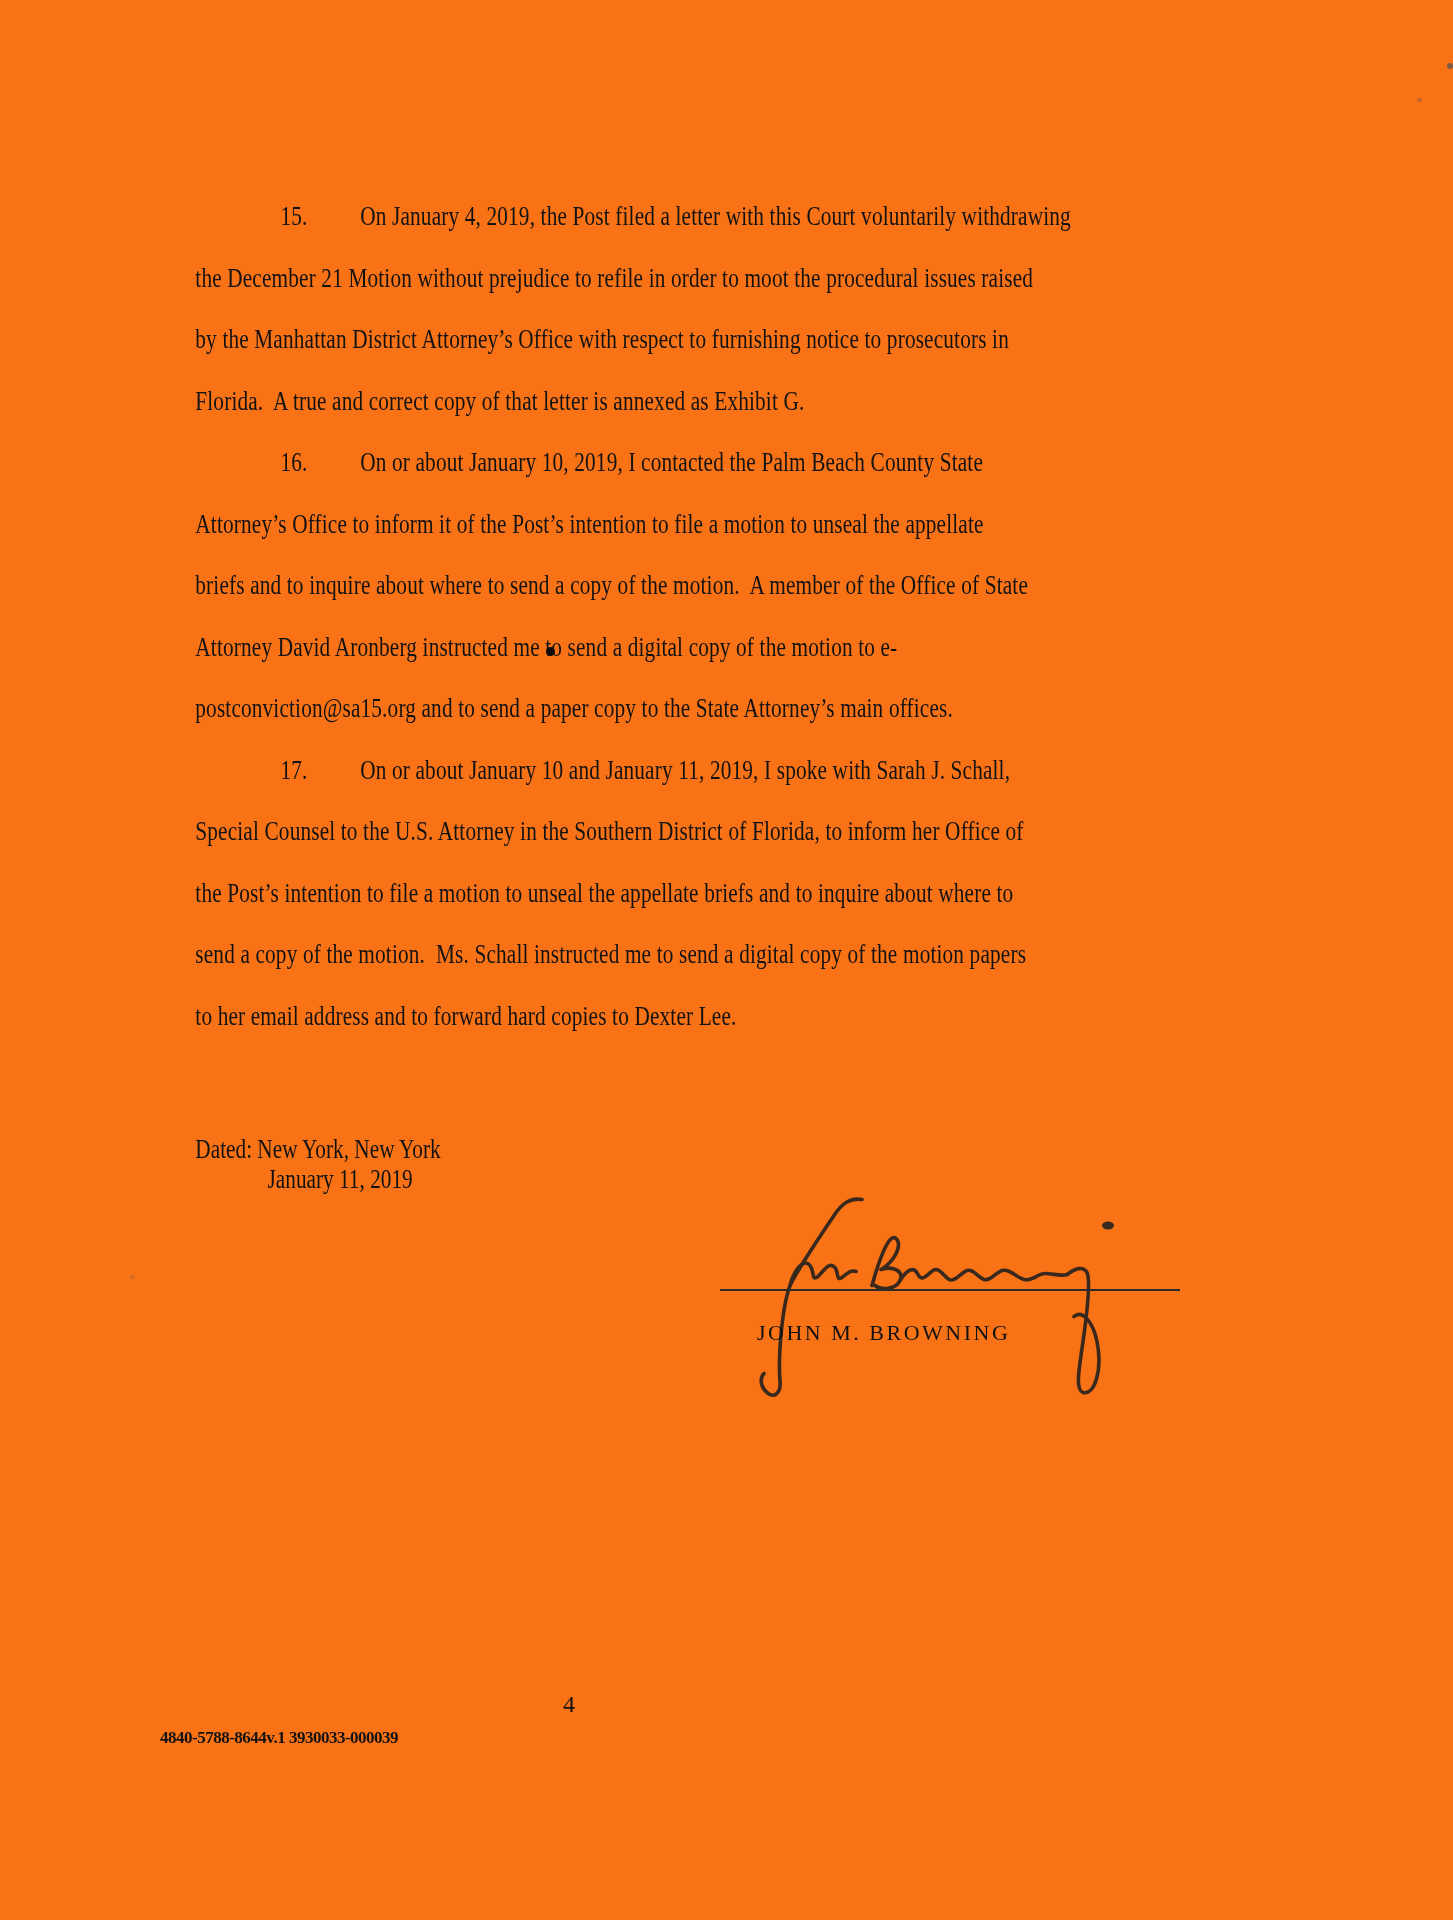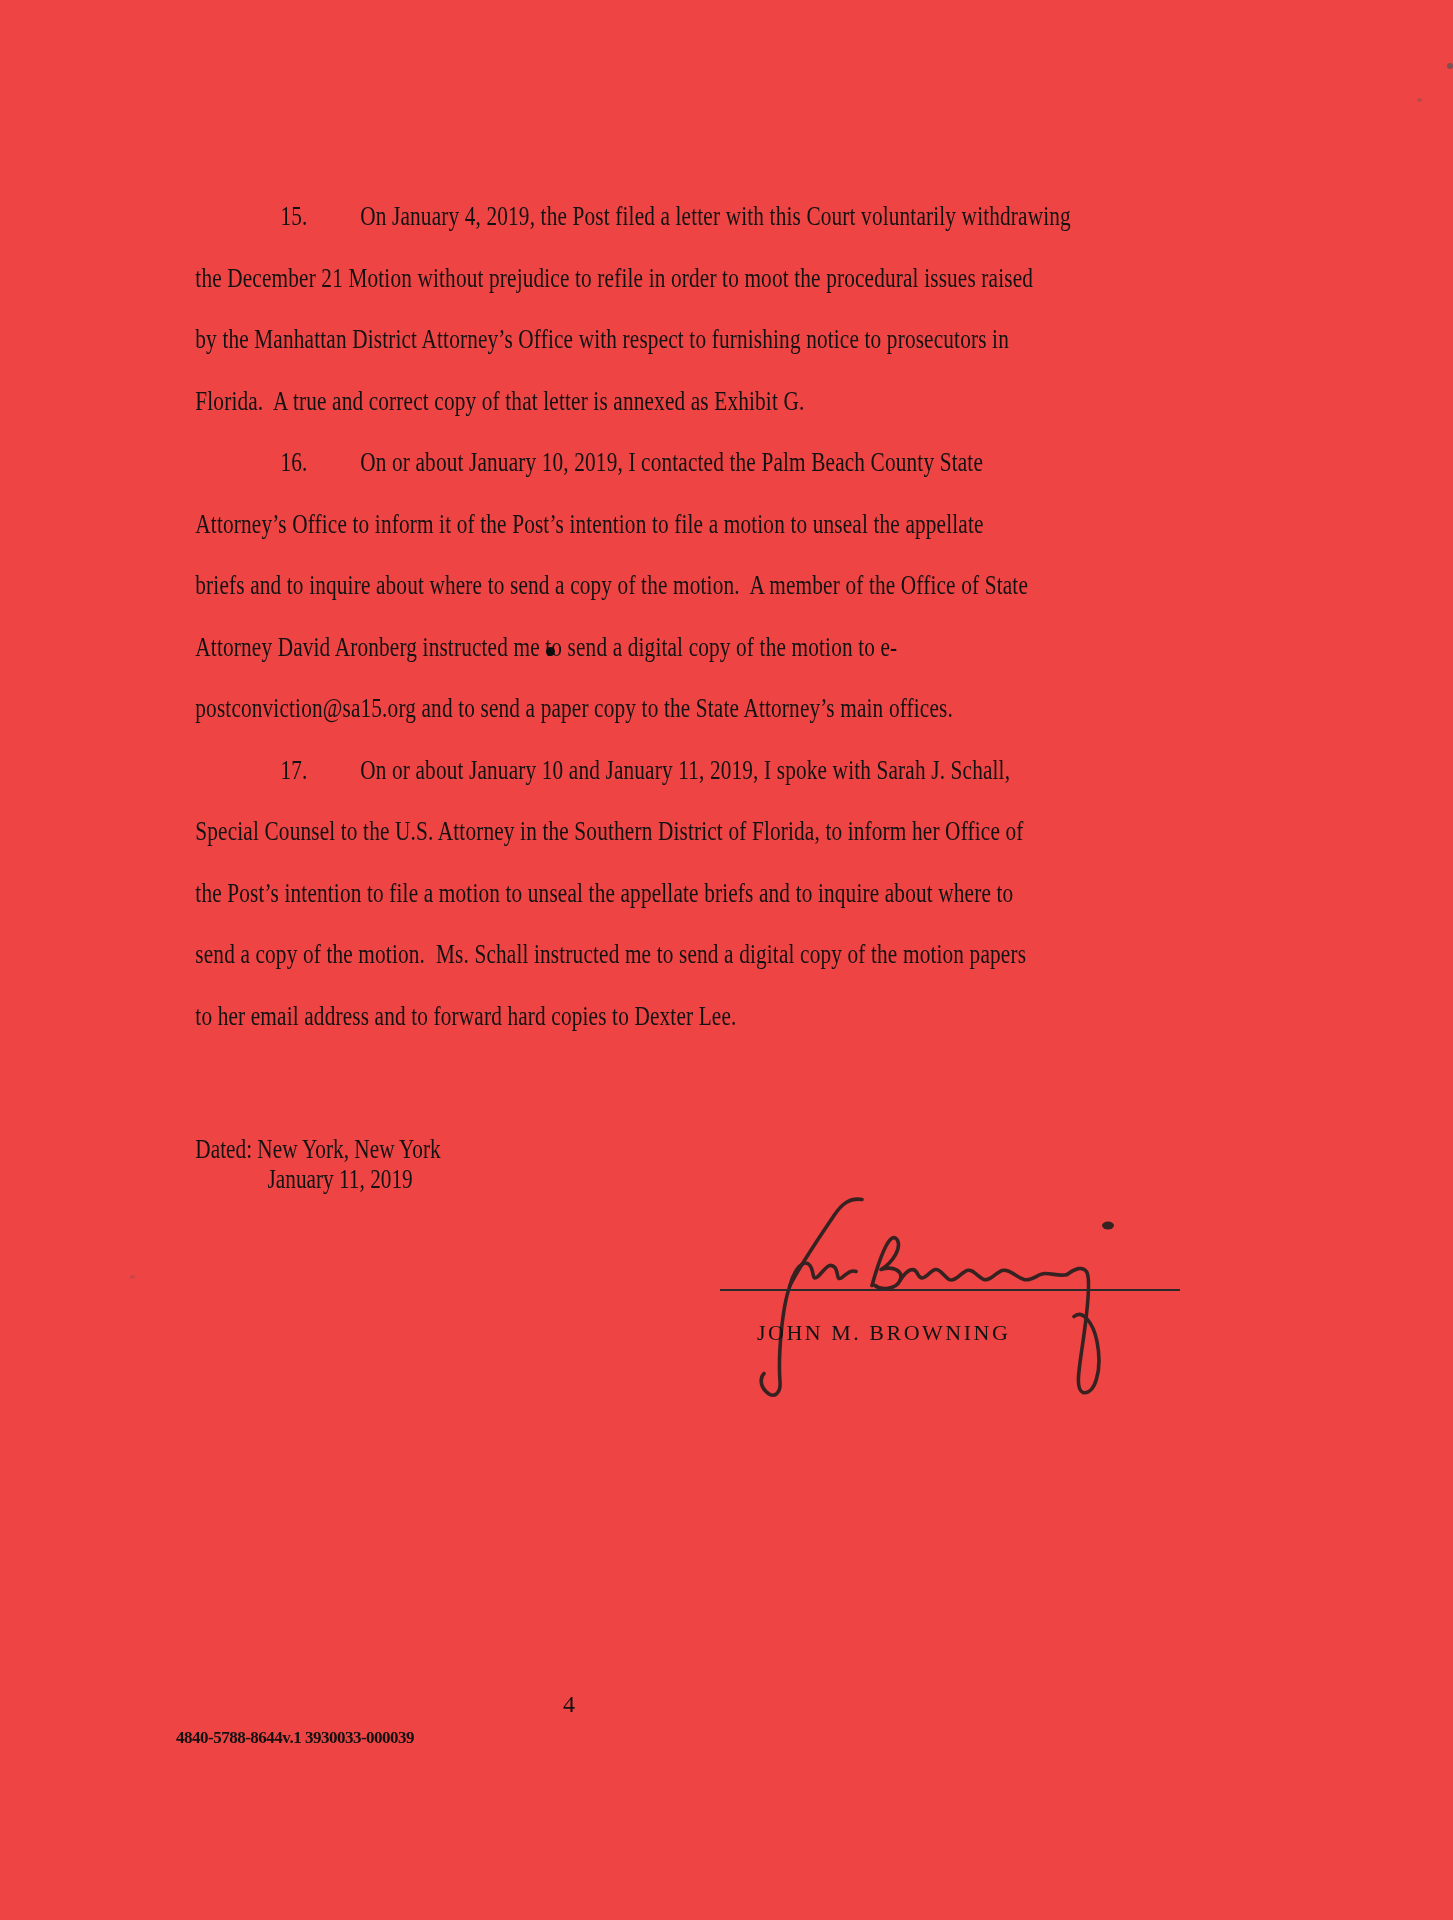--- a/index.html
+++ b/index.html
@@ -1,20 +1,20 @@
 <!DOCTYPE html>
 <html><head>
 <meta charset="utf-8">
 <style>
   * { margin:0; padding:0; box-sizing:border-box; }
   html,body { background:#e8e8e8; }
   .page {
     position:relative;
     width:1453px; height:1920px;
-    background:#ef4444;
+    background:#f97316;
     margin:0 auto;
     overflow:hidden;
     font-family:"Liberation Serif", "DejaVu Serif", serif;
     color:#121212;
   }
   
   .condense {
     position:absolute; left:0; top:0;
     width:1912px; height:1920px;
     transform:scaleX(0.76);
@@ -33,21 +33,21 @@
   .dated {
     position:absolute; left:257px; top:1134px;
     font-size:28px; line-height:29.5px; white-space:nowrap;
   }
   .dated .indent { padding-left:95px; }
   .page-number {
     position:absolute; left:563px; top:1692px;
     font-size:24px; line-height:24px;
   }
   .doc-id {
-    position:absolute; left:176px; top:1728px;
+    position:absolute; left:160px; top:1728px;
     font-size:17px; letter-spacing:-0.5px; white-space:nowrap;
     font-weight:bold;
   }
   .sig-line {
     position:absolute; left:720px; top:1289px;
     width:460px; height:2px; background:#2a2a2a;
   }
   .sig-name {
     position:absolute; left:757px; top:1320px;
     font-size:22px; letter-spacing:2.5px; white-space:nowrap;

